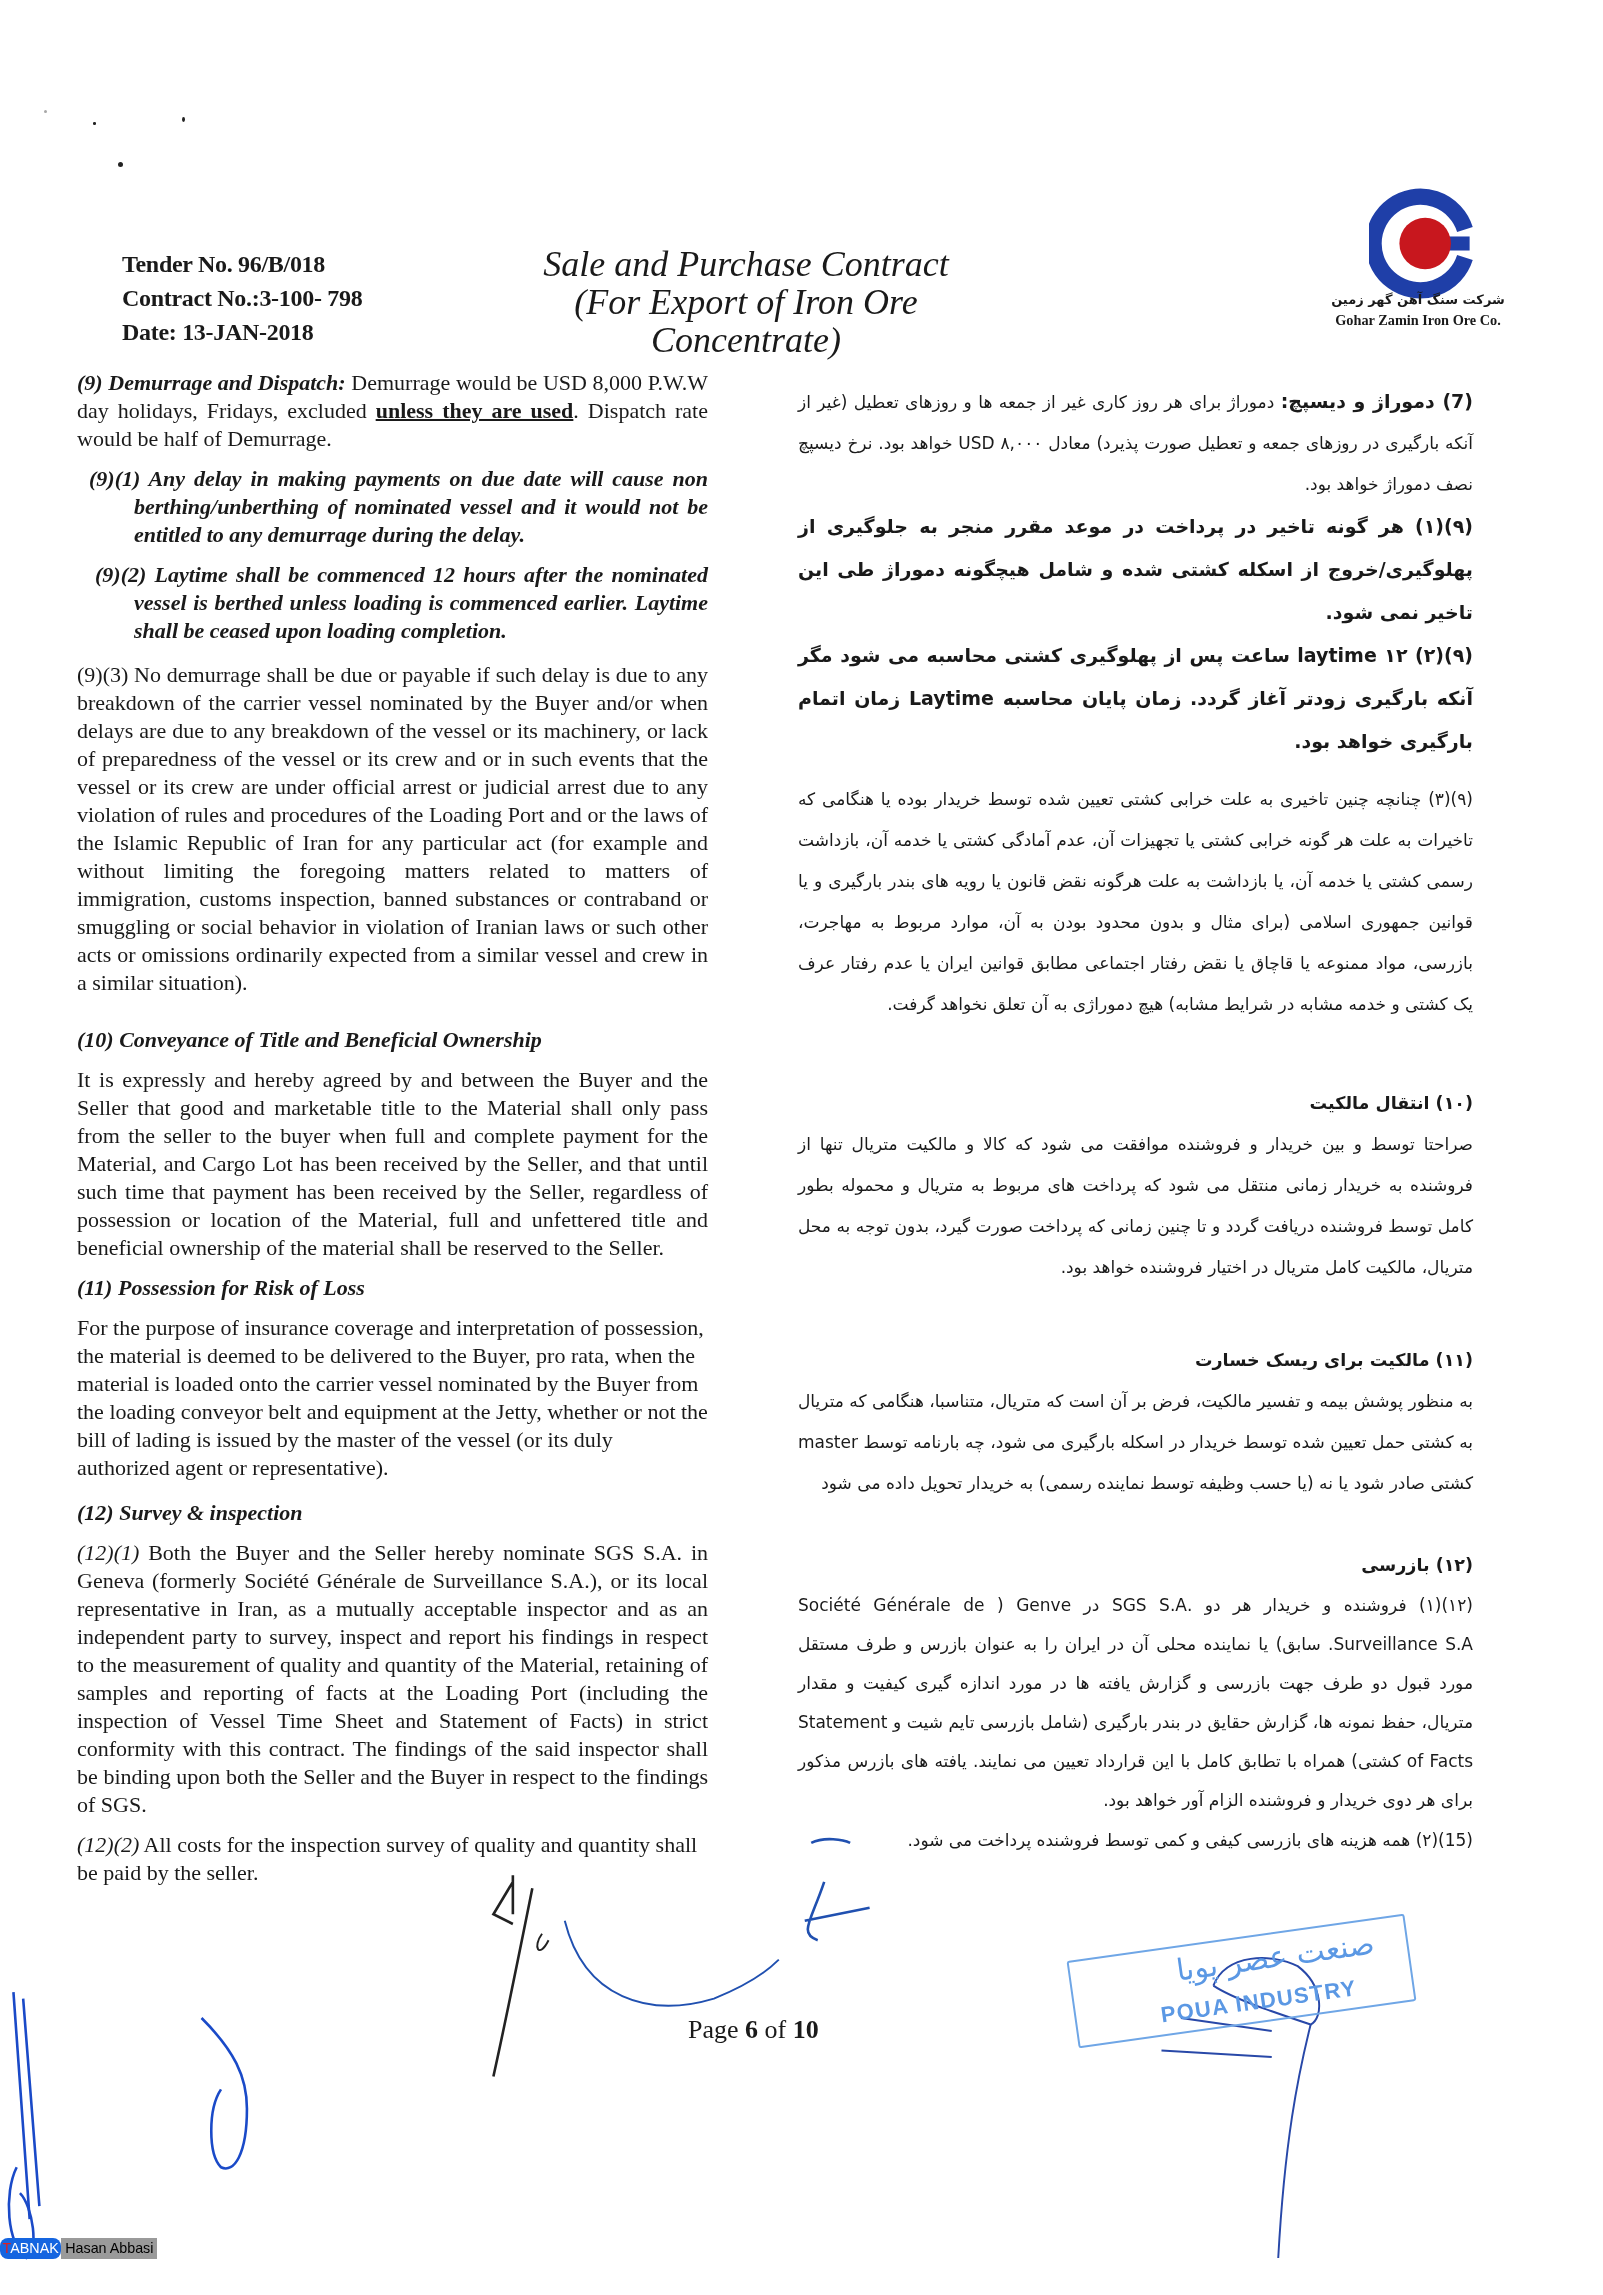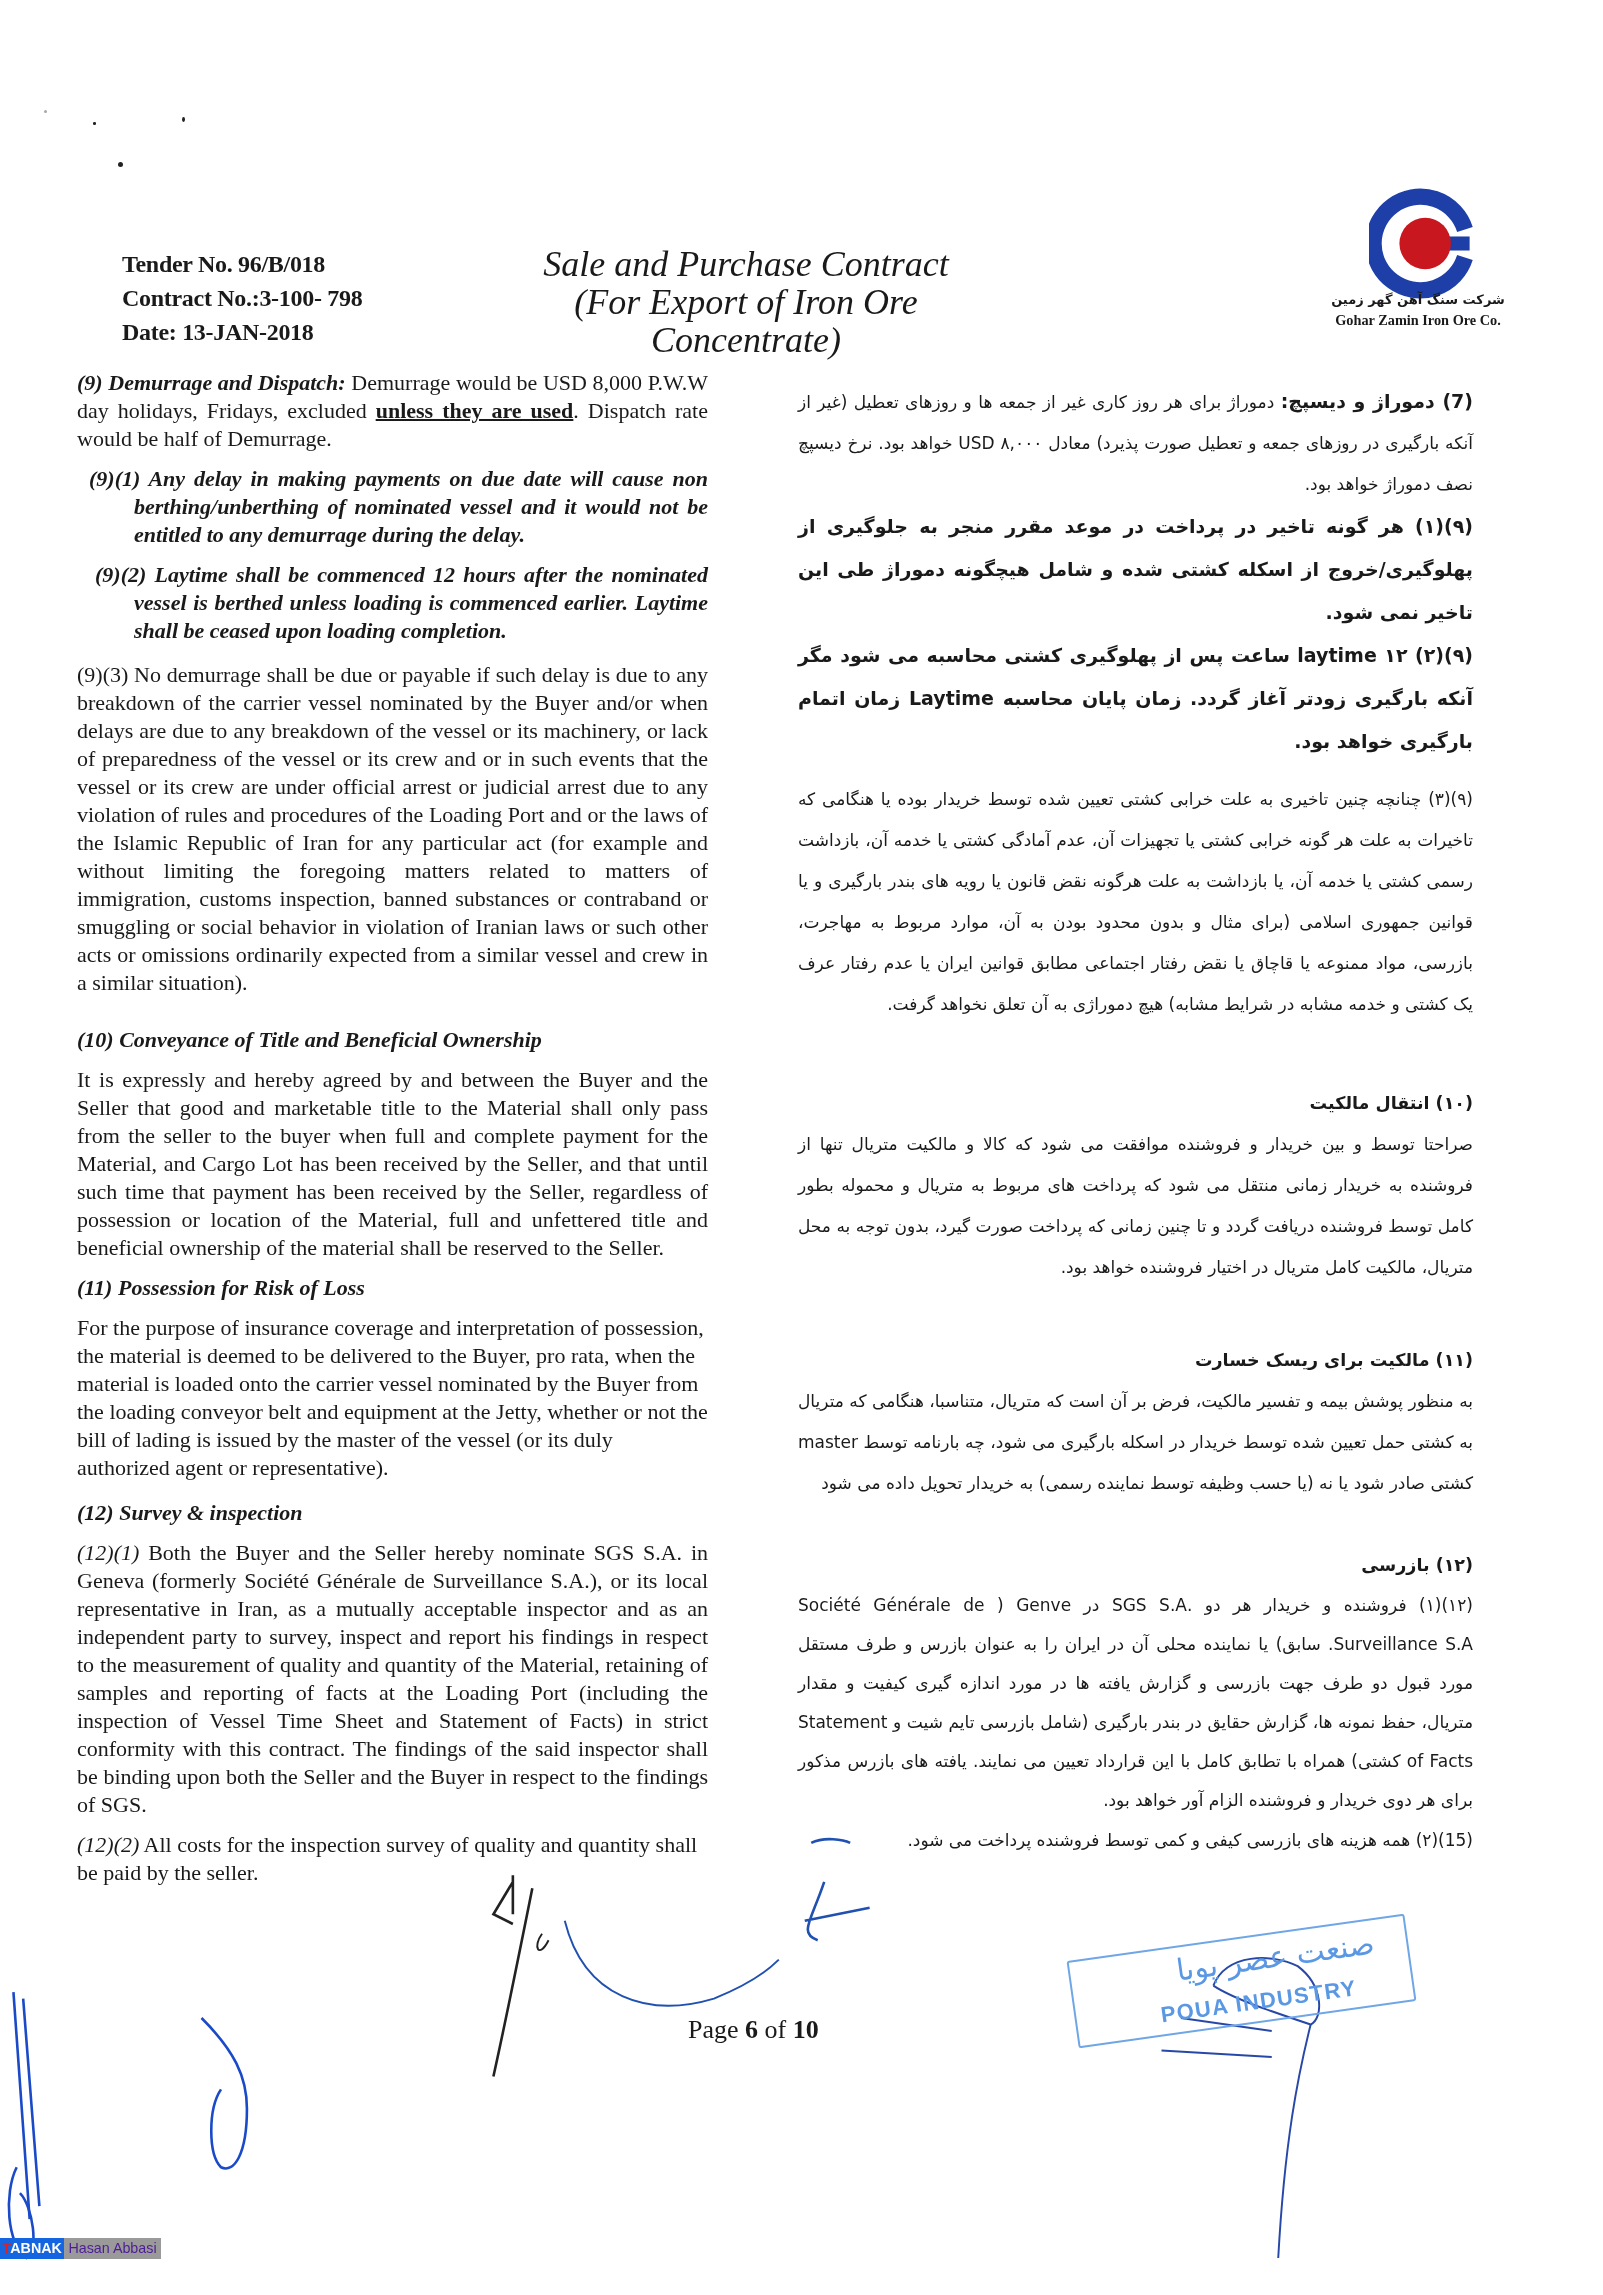--- a/index.html
+++ b/index.html
@@ -30,23 +30,23 @@
   .fa h4 { margin:0; font-size:17.5px; font-weight:bold; }
 
   .page-no { left:688px; top:2015px; font-size:26px; }
   .page-no b { font-weight:bold; }
 
   .stamp { left:1071px; top:1937px; width:337px; height:84px; transform:rotate(-8deg); border:2.6px solid #6fa6e6; border-radius:2.6px; color:#5b98e4; }
   .stamp-fa { position:absolute; right:32px; top:5.2px; font-family:"DejaVu Sans", sans-serif; font-size:30px; direction:rtl; }
   .stamp-en { position:absolute; left:84px; top:52px; font-family:"Liberation Sans", sans-serif; font-size:22px; font-weight:bold; letter-spacing:1.3px; }
 
   .badge { left:0; top:2238px; height:21px; display:flex; font-family:"Liberation Sans", sans-serif; font-size:14.3px; }
-  .badge-brand { background:#1565e0; color:#fff; font-weight:bold; padding:1.3px 2.6px; line-height:18px; }
+  .badge-brand { background:#1565e0; color:#fff; font-weight:normal; padding:1.3px 2.6px; line-height:18px;border-radius:8px; }
   .badge-brand .t { color:#e02020; }
-  .badge-author { background:#9a9a9a; color:#4c1d95; padding:1.3px 3.9px; line-height:18px; }
+  .badge-author { background:#9a9a9a; color:#000000; padding:1.3px 3.9px; line-height:18px; }
 </style>
 </head>
 <body>
 
 <div class="speck" style="left:44px;top:110px;width:3.2px;height:3.2px;opacity:.4"></div>
 <div class="speck" style="left:93px;top:122px;width:2.6px;height:2.6px"></div>
 <div class="speck" style="left:182px;top:117px;width:3.2px;height:5.2px"></div>
 <div class="speck" style="left:118px;top:162px;width:5.2px;height:5.2px"></div>
 
 <div class="abs hdr-left">

